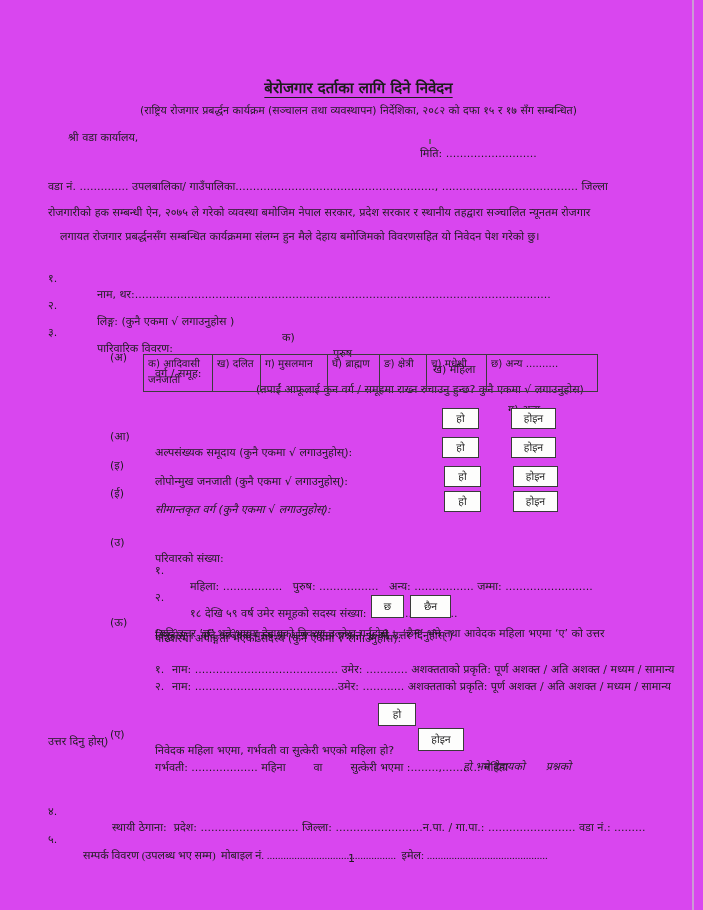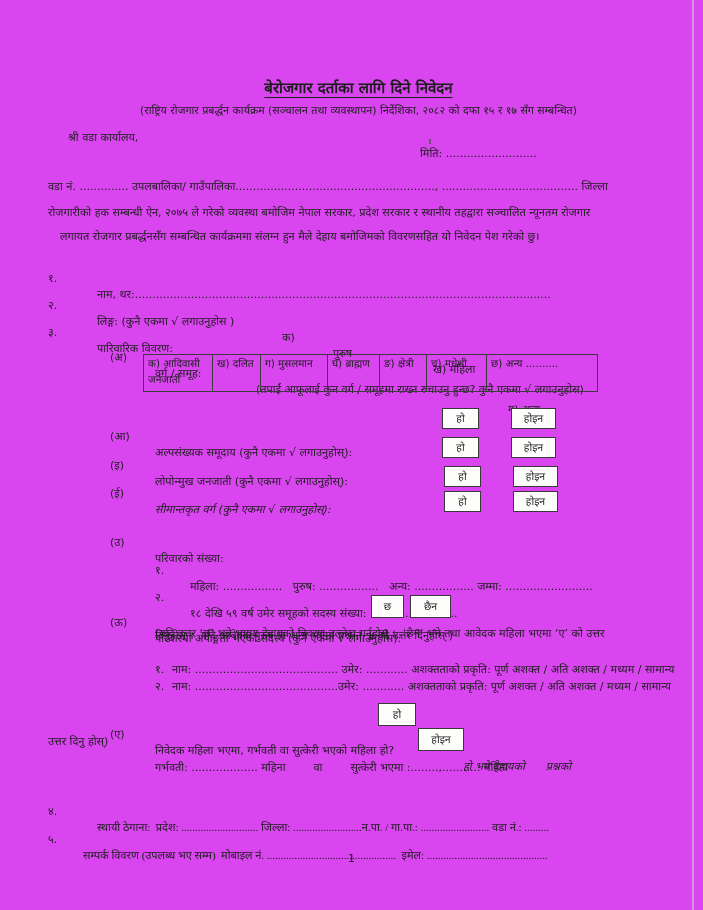--- a/index.html
+++ b/index.html
@@ -177,21 +177,21 @@
     <span class="abs" style="left:155px;">निवेदक महिला भएमा, गर्भवती वा सुत्केरी भएको महिला हो?</span>
     <span class="abs" style="left:463px;font-style:italic;">हो भने देहायको      प्रश्नको</span>
   </div>
   <div class="ynbox" style="left:378px;top:703px;width:38px;height:23px;">हो</div>
   <div class="ynbox" style="left:418px;top:728px;width:46px;height:23px;">होइन</div>
   <div class="abs" style="left:48px;top:734px;">उत्तर दिनु होस्)</div>
   <div class="abs" style="left:155px;top:760px;">गर्भवती: ................... महिना        वा        सुत्केरी भएमा :........,........... महिना</div>
 
   <div class="row" style="top:788px;">
     <span class="abs" style="left:48px;">४.</span>
-    <span class="abs" style="left:97px;font-family:Liberation Serif, serif;">स्थायी ठेगाना:  प्रदेश: ............................ जिल्ला: .........................न.पा. / गा.पा.: ......................... वडा नं.: .........</span>
+    <span class="abs" style="left:112px;">स्थायी ठेगाना:  प्रदेश: ............................ जिल्ला: .........................न.पा. / गा.पा.: ......................... वडा नं.: .........</span>
   </div>
 
   <div class="row" style="top:816px;">
     <span class="abs" style="left:48px;">५.</span>
     <span class="abs" style="left:83px;font-family:Liberation Serif, serif;">सम्पर्क विवरण (उपलब्ध भए सम्म)  मोबाइल नं. ...............................................  इमेल: ............................................</span>
   </div>
 
   <div class="row center" style="top:851px;">1</div>
 
 </div>

